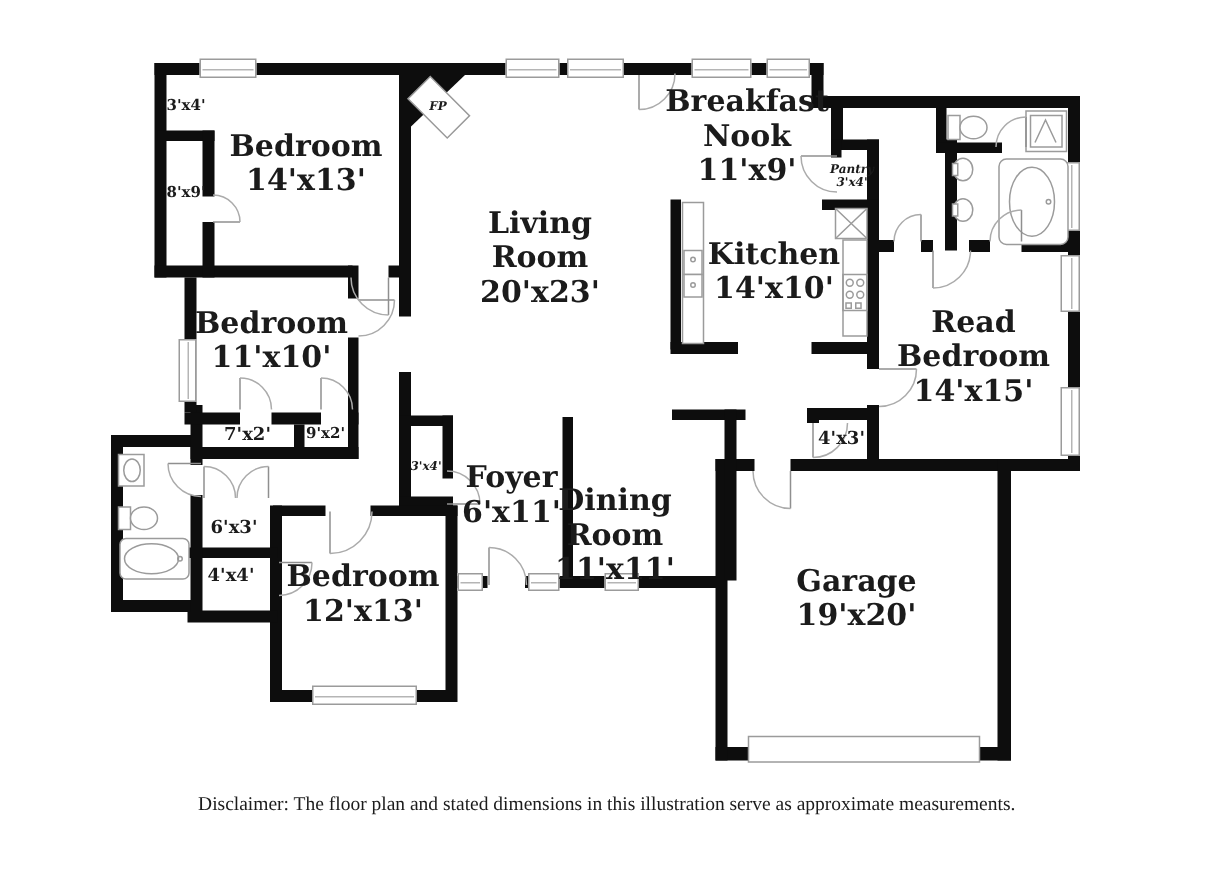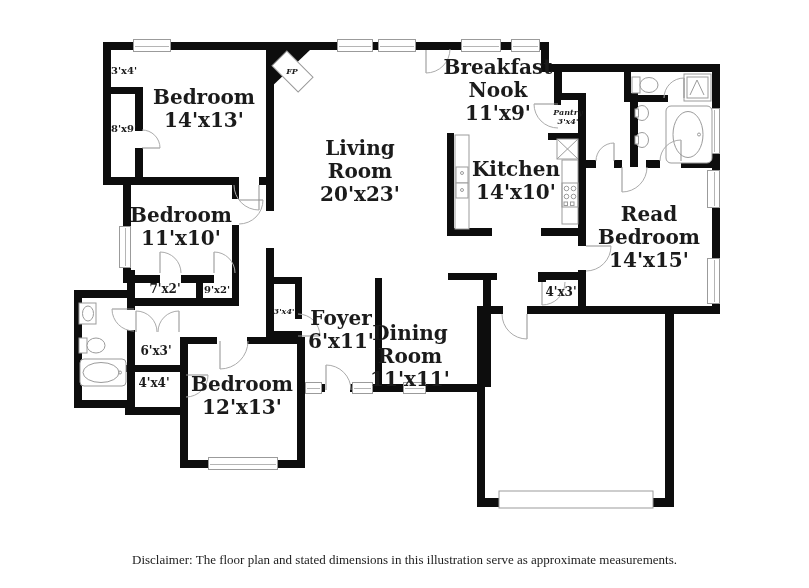--- a/index.html
+++ b/index.html
@@ -10,21 +10,21 @@
   .win-h::after{content:"";position:absolute;left:1px;right:1px;top:50%;border-top:1px solid #b5b5b5;}
   .win-v::after{content:"";position:absolute;top:1px;bottom:1px;left:50%;border-left:1px solid #b5b5b5;}
   #fixtures{position:absolute;left:0;top:0;z-index:3;}
   .lbl{position:absolute;z-index:4;font-weight:bold;color:#1b1b1b;text-align:center;
        transform:translate(-50%,-50%);white-space:nowrap;line-height:1.16;}
   .lbl span{display:block;}
   .f16{font-size:20px;} .f12{font-size:12px;}
   .f10{font-size:10px;} .f8{font-size:8px;line-height:1.1;font-style:italic;}
   #disclaimer{position:absolute;z-index:4;left:0;width:809px;top:526px;text-align:center;
       color:#1c1c1c;font-size:13px;line-height:20px;font-family:"Liberation Serif","DejaVu Serif",serif;}
-  #disclaimer span{display:block;margin-top:24px;}
+  #disclaimer span{display:block;}
 </style>
 </head>
 <body>
 
 <div id="plan">
 
   <div class="wall" style="left: 103px; top: 42px; width: 8px; height: 143px;"></div>
     <div class="wall" style="left: 103px; top: 42px; width: 446px; height: 8px;"></div>
     <div class="wall" style="left: 541px; top: 42px; width: 8px; height: 30px;"></div>
     <div class="wall" style="left: 541px; top: 64px; width: 179px; height: 8px;"></div>
@@ -292,20 +292,24 @@
   </div>
   <div class="lbl f16" style="left:341px;top:330px;">
     <span>Foyer</span>
     <span>6'x11'</span>
   </div>
   <div class="lbl f16" style="left:410px;top:336px;margin-top:21px;">
     <span>Dining</span>
     <span>Room</span>
     <span>11'x11'</span>
   </div>
+  <div class="lbl f16" style="left:571px;top:399px;">
+    <span>Garage</span>
+    <span>19'x20'</span>
+  </div>
 
   <div class="lbl f10" style="left:124px;top:71px;">
       <span>3'x4'</span>
     </div>
   <div class="lbl f10" style="left:124px;top:129px;">
       <span>8'x9'</span>
     </div>
   <div class="lbl f12" style="left:165px;top:290px;">
       <span>7'x2'</span>
     </div>

